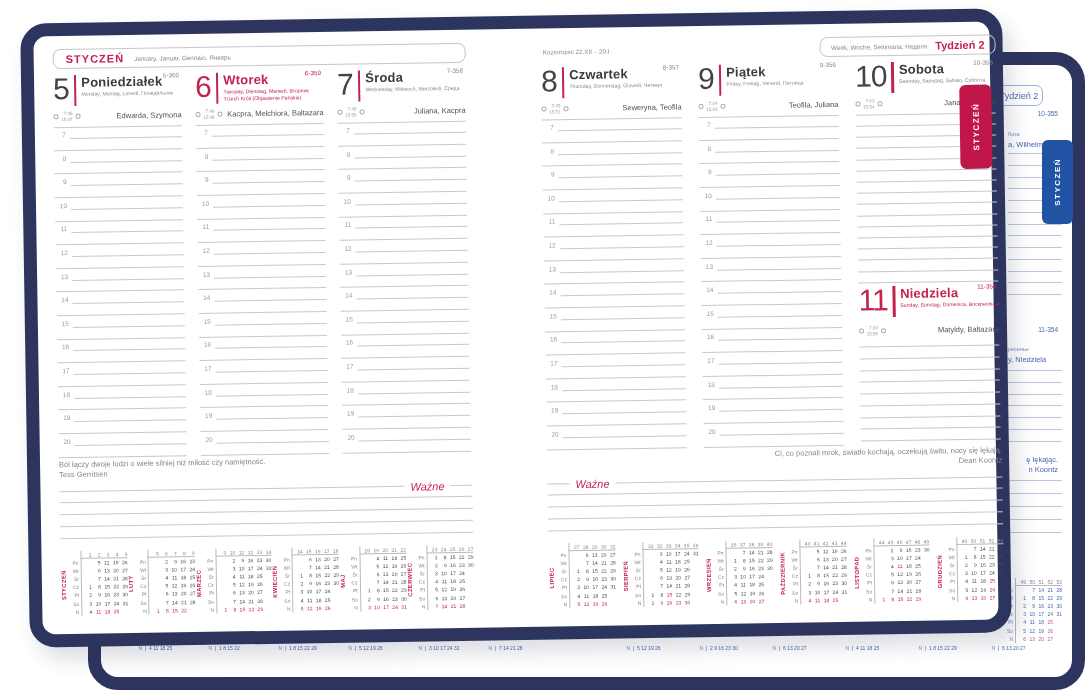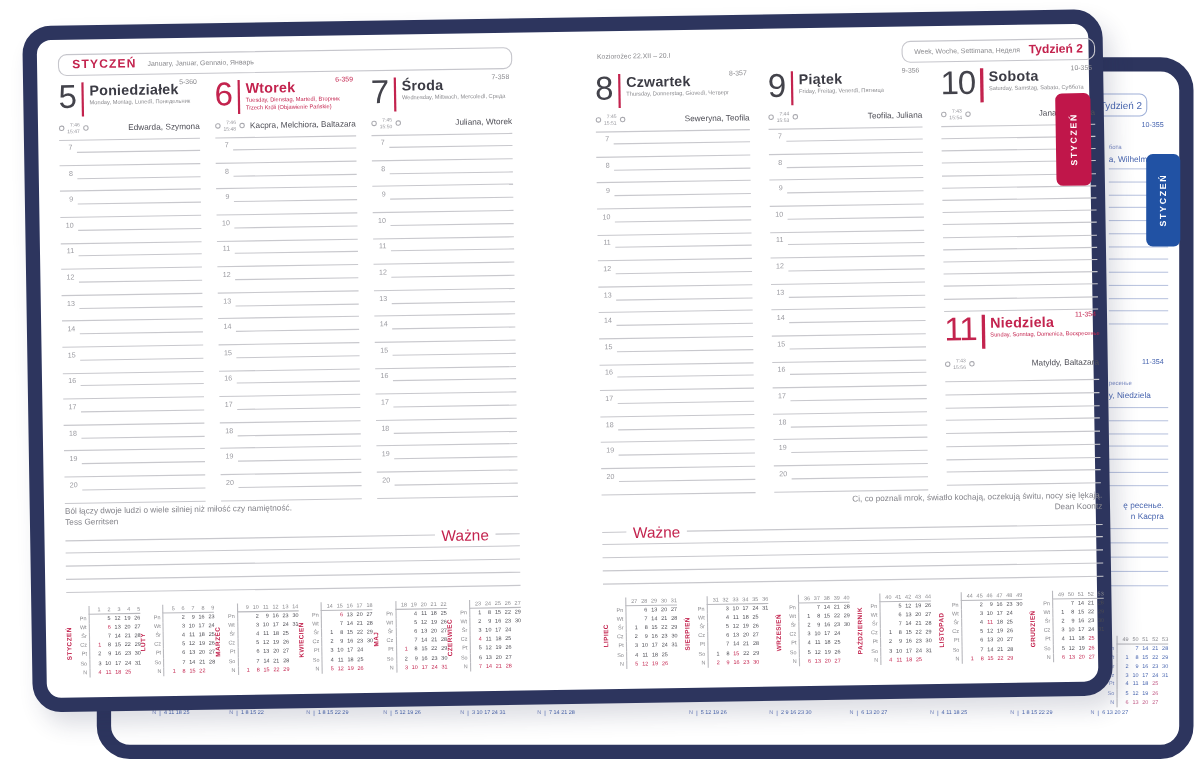--- a/index.html
+++ b/index.html
@@ -54,21 +54,21 @@
   .sun-circle{width:4.5px;height:4.5px;border:1px solid #a8a8ae;border-radius:50%;flex:none;box-sizing:border-box;}
   .sun-times{font-size:4.6px;line-height:5.2px;color:#9a9aa0;margin:0 3px;text-align:right;}
   .day-names{margin-left:auto;font-size:7.5px;color:#4f4f57;white-space:nowrap;}
   .hline{position:absolute;height:1px;background:var(--line);}
   .hour-num{position:absolute;font-size:6.5px;color:#9a9aa0;width:12px;text-align:right;}
   
   .quote{position:absolute;top:411px;font-size:7.5px;line-height:9.5px;color:#85858b;white-space:nowrap;}
   .q-right{right:0;text-align:right;}
   .wazne-row{position:absolute;top:438px;left:0;right:0;display:flex;align-items:center;gap:6px;height:9px;}
   .wline{height:1px;background:var(--line);}
-  .wazne-label{font-size:14px;color:var(--crimson);line-height:8px;}
+  .wazne-label{font-size:11px;color:var(--crimson);line-height:8px;font-style:italic;}
   
   .minicals{position:absolute;left:0;right:0;top:502px;height:68px;display:flex;justify-content:space-between;}
   .minical{display:flex;align-items:flex-start;}
   .mc-label{writing-mode:vertical-rl;transform:rotate(180deg);font-size:5.8px;font-weight:bold;
     color:var(--crimson);letter-spacing:.4px;height:60px;text-align:center;margin-top:4px;}
   .mc-table{margin-left:2px;font-size:5px;color:#4b4b52;}
   .mc-row{display:flex;height:8.1px;line-height:8.1px;}
   .mc-wd{width:10px;text-align:right;padding-right:2px;color:#8a8a8e;flex:none;}
   .mc-wrap{display:flex;border-left:1px solid #b9b9be;padding-left:1px;}
   .mc-head .mc-wrap{border-left:1px solid #b9b9be;border-bottom:1px solid #b9b9be;color:#8a8a8e;}
@@ -111,22 +111,22 @@
     <div class="bk-t" style="left:907px;top:290px;font-size:7.5px;">y, Niedziela</div>
     <div id="bk-lines2">
         <div class="bk-line" style="left: 907px; top: 305px; width: 54px;"></div>
         <div class="bk-line" style="left: 907px; top: 316.75px; width: 54px;"></div>
         <div class="bk-line" style="left: 907px; top: 328.5px; width: 54px;"></div>
         <div class="bk-line" style="left: 907px; top: 340.25px; width: 54px;"></div>
         <div class="bk-line" style="left: 907px; top: 352px; width: 54px;"></div>
         <div class="bk-line" style="left: 907px; top: 363.75px; width: 54px;"></div>
         <div class="bk-line" style="left: 907px; top: 375.5px; width: 54px;"></div>
       </div>
-    <div class="bk-t" style="left:902px;top:390px;width:55px;text-align:right;font-size:7.5px;">ę ресенье.</div>
-    <div class="bk-t" style="left:902px;top:400px;width:55px;text-align:right;font-size:7.5px;">n Kacpra</div>
+    <div class="bk-t" style="left:902px;top:390px;width:55px;text-align:right;font-size:7.5px;">ę lękając.</div>
+    <div class="bk-t" style="left:902px;top:400px;width:55px;text-align:right;font-size:7.5px;">n Koontz</div>
     <div id="bk-lines3">
         <div class="bk-line" style="left: 902px; top: 415px; width: 59px;"></div>
         <div class="bk-line" style="left: 902px; top: 428px; width: 59px;"></div>
         <div class="bk-line" style="left: 902px; top: 441px; width: 59px;"></div>
         <div class="bk-line" style="left: 902px; top: 454px; width: 59px;"></div>
         <div class="bk-line" style="left: 902px; top: 467px; width: 59px;"></div>
       </div>
     <div id="bk-minical" style="position:absolute;left:894px;top:513px;" class="back-theme">
         <div class="minical">
           <div class="mc-label">GRUDZIEŃ</div>
@@ -428,21 +428,21 @@
                 </div>
                 <div class="day-code">7-358</div>
               </div>
               <div class="sun-row" style="top: 37px;">
                 <div class="sun-circle"></div>
                 <div class="sun-times">
                   <div>7:45</div>
                   <div>15:50</div>
                 </div>
                 <div class="sun-circle"></div>
-                <div class="day-names">Juliana, Wtorek</div>
+                <div class="day-names">Juliana, Kacpra</div>
               </div>
               <div class="hline" style="left: 0px; right: 0px; top: 54px;"></div>
               <div class="hour-num" style="left: 0px; top: 58px;">7</div>
               <div class="hline" style="left: 16px; right: 0px; top: 65px;"></div>
               <div class="hline" style="left: 0px; right: 0px; top: 76.8px;"></div>
               <div class="hour-num" style="left: 0px; top: 81.6px;">8</div>
               <div class="hline" style="left: 16px; right: 0px; top: 88.6px;"></div>
               <div class="hline" style="left: 0px; right: 0px; top: 100.4px;"></div>
               <div class="hour-num" style="left: 0px; top: 105.2px;">9</div>
               <div class="hline" style="left: 16px; right: 0px; top: 112.2px;"></div>

